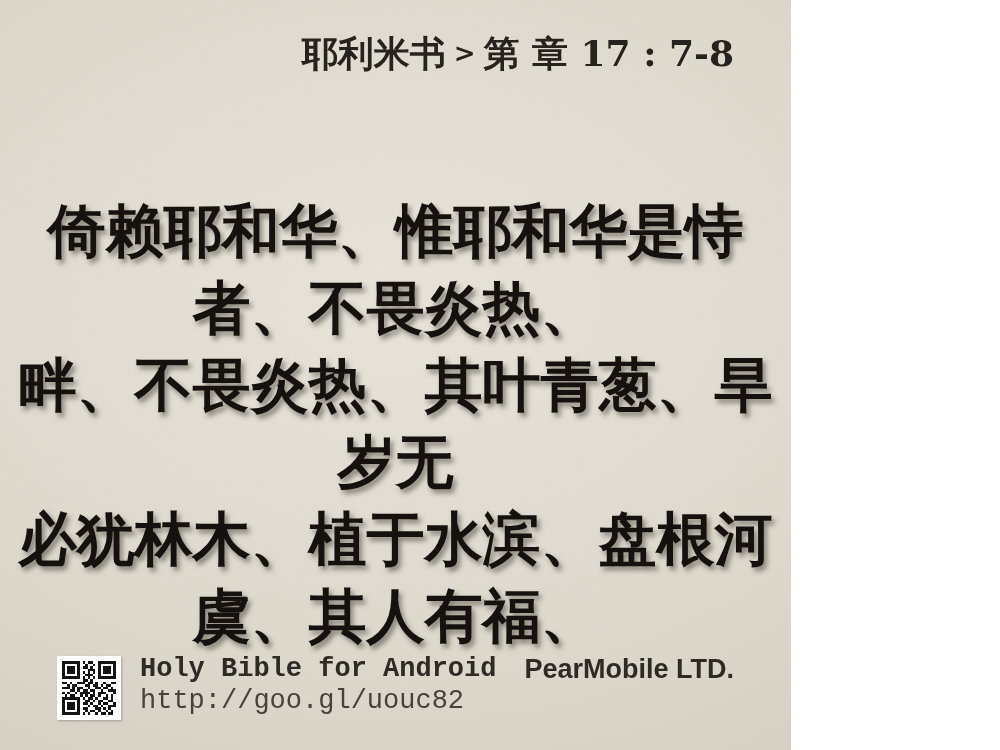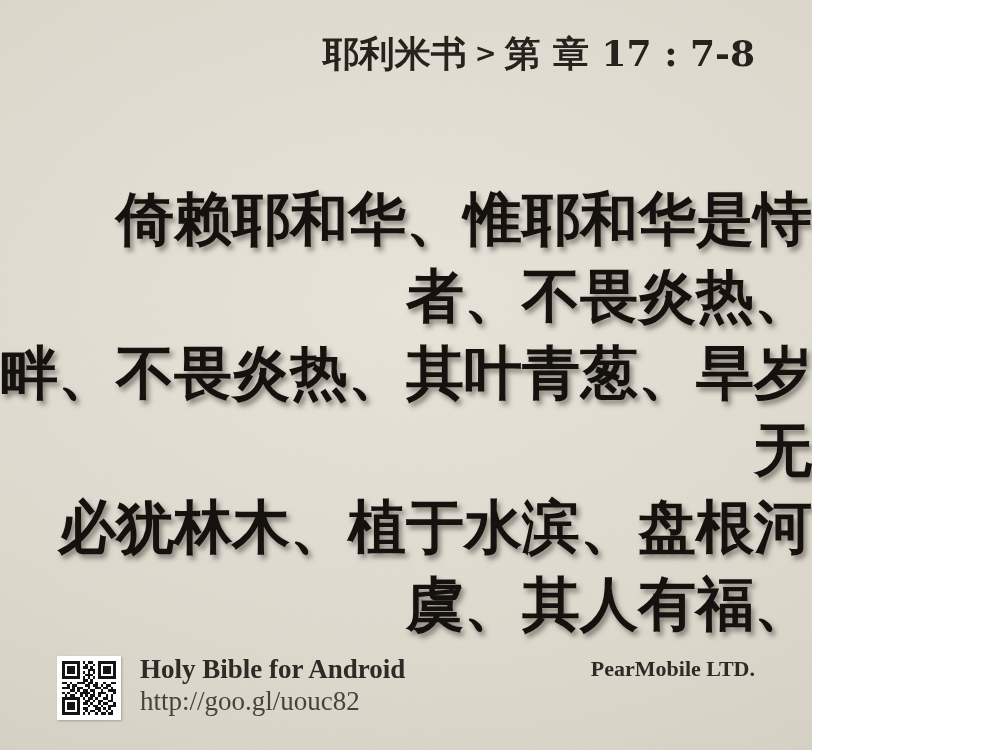--- a/index.html
+++ b/index.html
@@ -8,21 +8,20 @@
     width: 791px;
     height: 750px;
     overflow: hidden;
     background:
       radial-gradient(ellipse 130% 95% at 50% 40%,
         rgba(235,231,221,0.95) 0%,
         rgba(224,219,207,0.9) 50%,
         rgba(206,201,189,1) 100%),
       var(--background, #ded9cc);
     font-family: "DejaVu Serif", serif;
-    padding-left: 21px;
   }
   .texture {
     position: absolute;
     inset: 0;
     pointer-events: none;
   }
   .header {
     position: absolute;
     top: 33px;
     right: 57px;
@@ -35,56 +34,56 @@
   }
   .header .sep {
     font-size: 26px;
     margin: 0 8px;
     position: relative;
     top: -4px;
     font-weight: 700;
   }
   .verse {
     position: absolute;
-    top: 181px;
+    top: 193px;
     left: 0;
     right: 0;
-    text-align: right;
+    text-align: center;
     font-family: "DejaVu Sans", sans-serif;
     font-weight: 900;
     font-size: 58px;
     line-height: 77px;
     color: var(--verse-text, #14110e);
     text-shadow: 3px 4px 5px rgba(52, 46, 38, 0.5);
   }
   .qr {
     position: absolute;
     left: 57px;
     top: 656px;
     width: 64px;
     height: 64px;
     filter: drop-shadow(1px 1px 1px rgba(0,0,0,0.25));
   }
   .footer-left-text {
     position: absolute;
     left: 140px;
     top: 653px;
-    font-family: Liberation Serif, serif;
+    font-family: Liberation Mono, monospace;
     font-size: 27px;
     line-height: 32px;
     color: var(--footer-text, #2e2a25);
     white-space: nowrap;
   }
   .footer-right {
     position: absolute;
     right: 57px;
     top: 653px;
     text-align: right;
-    font-family: Liberation Serif, serif;
-    font-size: 22px;
+    font-family: Liberation Sans, sans-serif;
+    font-size: 27px;
     line-height: 32px;
     color: var(--footer-text, #2e2a25);
     white-space: nowrap;
   }
   .bold-line { font-weight: 700; }
   .muted-line { color: #47423b; }
 </style>
 </head>
 <body>
 

